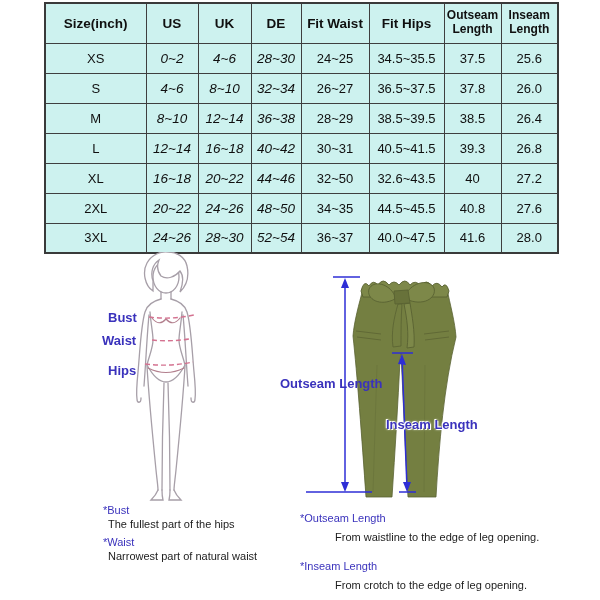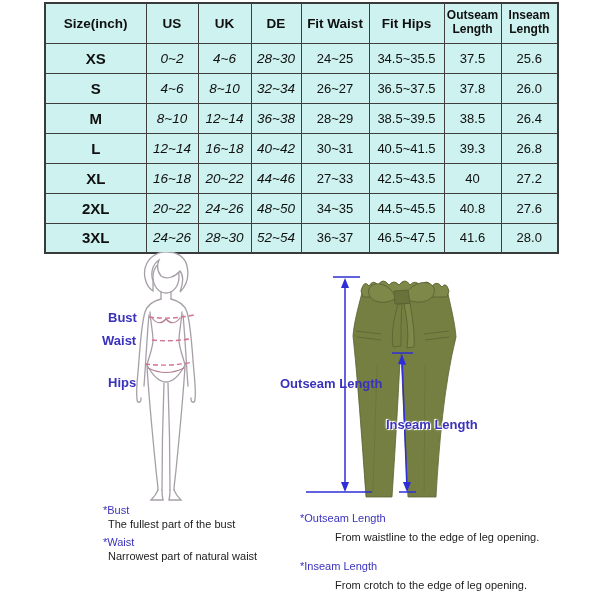--- a/index.html
+++ b/index.html
@@ -14,21 +14,21 @@
     background:var(--table_bg);border:2px solid #3a3a3a;
   }
   #size-table th,#size-table td{
     border:1px solid #3f3f3f;padding:0;text-align:center;vertical-align:middle;
     font-size:13px;color:#101010;overflow:hidden;
   }
   #size-table thead tr{height:40px;}
   #size-table tbody tr{height:30px;}
   #size-table th{font-weight:bold;font-size:13.5px;}
   #size-table th.small-h{font-size:12px;line-height:1.15;}
-  #size-table td.c-size{font-weight:bold;font-size:15px;}
+  #size-table td.c-size{font-weight:normal;font-size:13px;}
   #size-table td.c-it{font-style:italic;font-size:13.5px;}
   
   #diagram-svg{position:absolute;left:0;top:252px;}
   .body-outline{stroke:var(--figure_gray);fill:none;stroke-width:1.3;stroke-linecap:round;}
   .body-fill{fill:#fff;stroke:var(--figure_gray);stroke-width:1.3;}
   .underwear{stroke:var(--underwear_pink);fill:none;stroke-width:1.2;stroke-linecap:round;}
   .meas-dash{stroke:var(--dash_pink);fill:none;stroke-width:1.4;stroke-dasharray:5 3;}
   .pants-main{fill:var(--pants_olive);stroke:#596232;stroke-width:0.8;}
   .pants-light{fill:#7d8849;stroke:#596232;stroke-width:0.9;}
   .pants-dark{fill:#68723a;stroke:#596232;stroke-width:0.9;}
@@ -126,42 +126,42 @@
         <td>30~31</td>
         <td>40.5~41.5</td>
         <td>39.3</td>
         <td>26.8</td>
       </tr>
       <tr>
         <td class="c-size">XL</td>
         <td class="c-it">16~18</td>
         <td class="c-it">20~22</td>
         <td class="c-it">44~46</td>
-        <td>27~33</td>
-        <td>42.5~43.5</td>
+        <td>32~50</td>
+        <td>32.6~43.5</td>
         <td>40</td>
         <td>27.2</td>
       </tr>
       <tr>
         <td class="c-size">2XL</td>
         <td class="c-it">20~22</td>
         <td class="c-it">24~26</td>
         <td class="c-it">48~50</td>
         <td>34~35</td>
         <td>44.5~45.5</td>
         <td>40.8</td>
         <td>27.6</td>
       </tr>
       <tr>
         <td class="c-size">3XL</td>
         <td class="c-it">24~26</td>
         <td class="c-it">28~30</td>
         <td class="c-it">52~54</td>
         <td>36~37</td>
-        <td>46.5~47.5</td>
+        <td>40.0~47.5</td>
         <td>41.6</td>
         <td>28.0</td>
       </tr>
     </tbody>
   </table>
 
   <svg id="diagram-svg" width="600" height="348" viewBox="0 252 600 348" xmlns="http://www.w3.org/2000/svg">
 
     <g>
       <ellipse class="body-fill" cx="166" cy="277" rx="13" ry="16"></ellipse>
@@ -215,29 +215,29 @@
       <line class="arrow" x1="392" y1="353" x2="413" y2="353"></line>
       <line class="arrow" x1="402" y1="357" x2="407" y2="489"></line>
       <polygon class="arrow-head" points="402,354 398,364 406,365"></polygon>
       <polygon class="arrow-head" points="407,492 403,482 411,482"></polygon>
       <line class="arrow" x1="399" y1="492" x2="416" y2="492"></line>
     </g>
   </svg>
 
   <div class="fig-label" style="left:108px;top:311px">Bust</div>
   <div class="fig-label" style="left:102px;top:334px">Waist</div>
-  <div class="fig-label" style="left:108px;top:376px">Hips</div>
+  <div class="fig-label" style="left:108px;top:364px">Hips</div>
 
   <div class="pant-label" style="left:280px;top:377px">Outseam Length</div>
   <div class="pant-label halo" style="left:386px;top:418px">Inseam Length</div>
 
   <div id="defs-left" class="defs">
     <div class="def-item">
       <div class="term">*Bust</div>
-      <div class="desc">The fullest part of the bust</div>
+      <div class="desc">The fullest part of the hips</div>
     </div>
     <div class="def-item">
       <div class="term">*Waist</div>
       <div class="desc">Narrowest part of natural waist</div>
     </div>
   </div>
 
   <div id="defs-right" class="defs">
     <div class="def-item">
       <div class="term">*Outseam Length</div>

